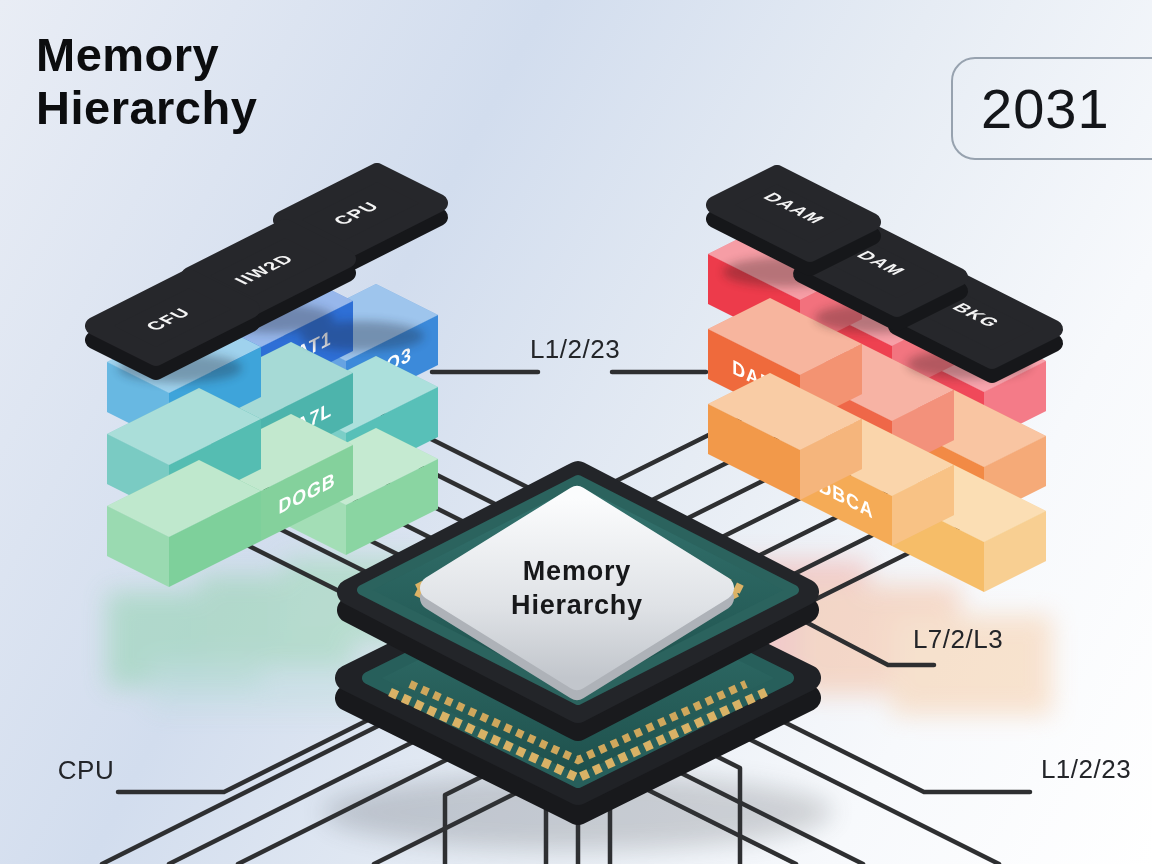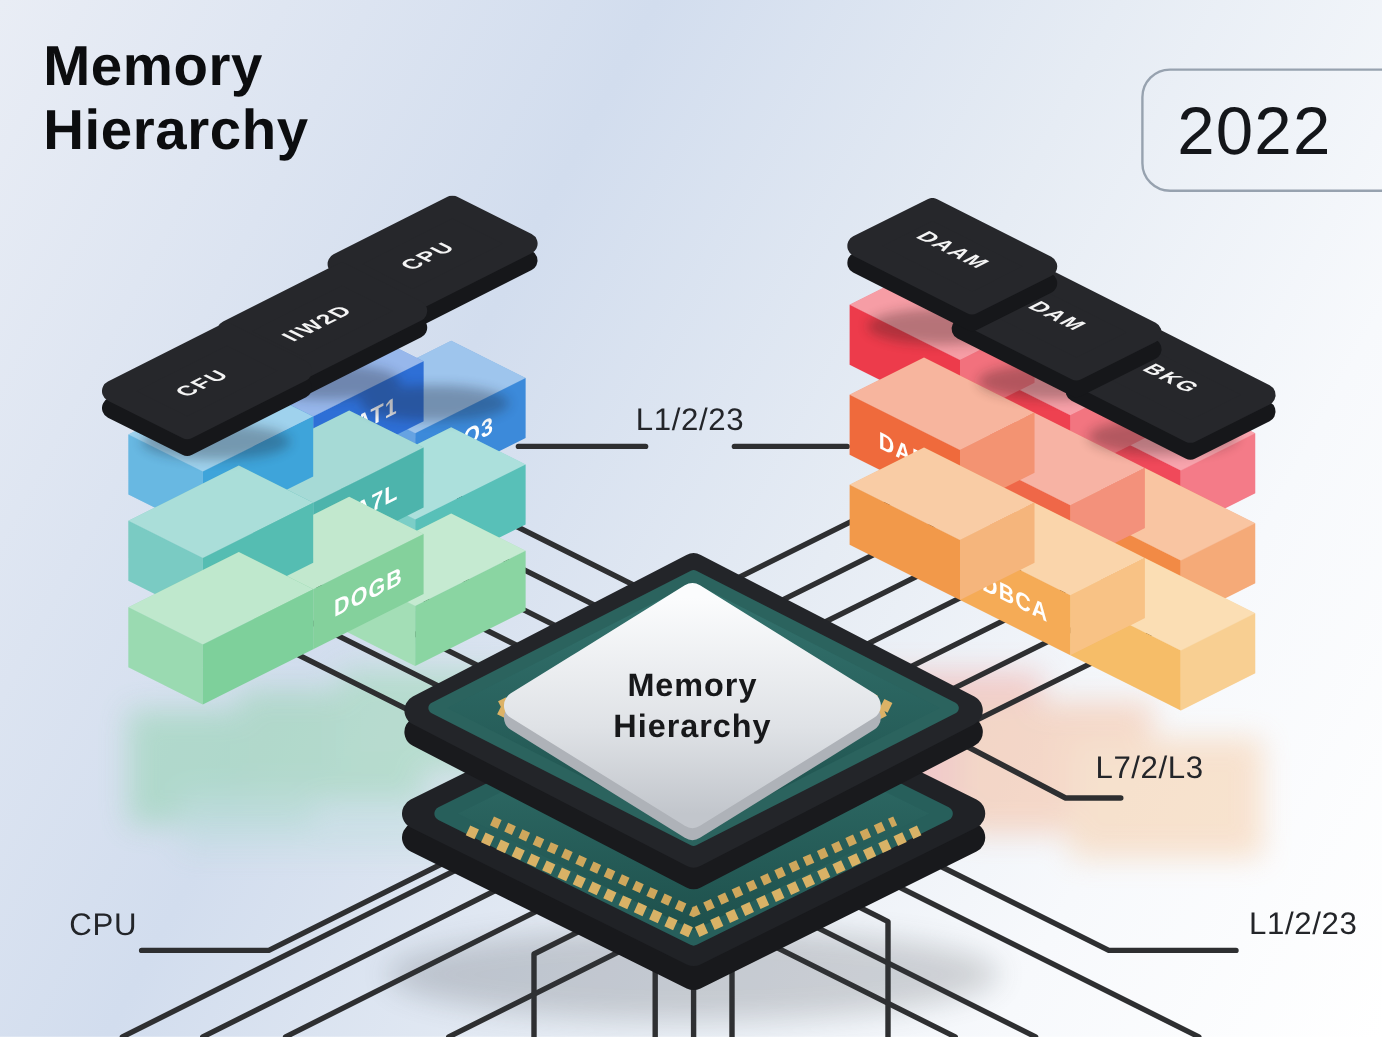--- a/index.html
+++ b/index.html
@@ -304,16 +304,16 @@
   <text class="annot" x="958" y="648">L7/2/L3</text>
   <text class="annot" x="86" y="779" font-size="23">CPU</text>
   <text class="annot" x="1086" y="778">L1/2/23</text>
 </svg>
 
 <div class="title">
   <div>Memory</div>
   <div>Hierarchy</div>
 </div>
 <div class="year-badge">
-  <span>2022</span>
+  <span>2031</span>
 </div>
 
 </div>
 
 </body></html>

